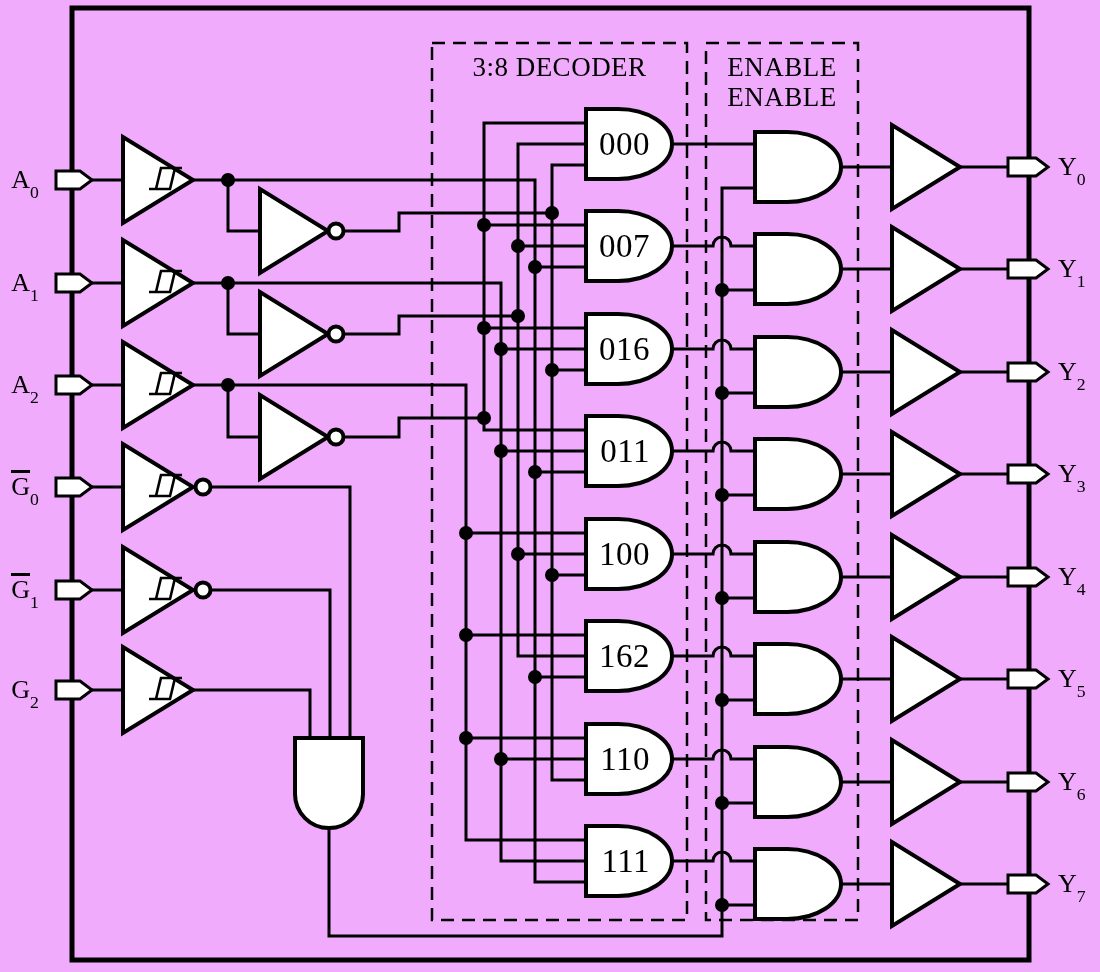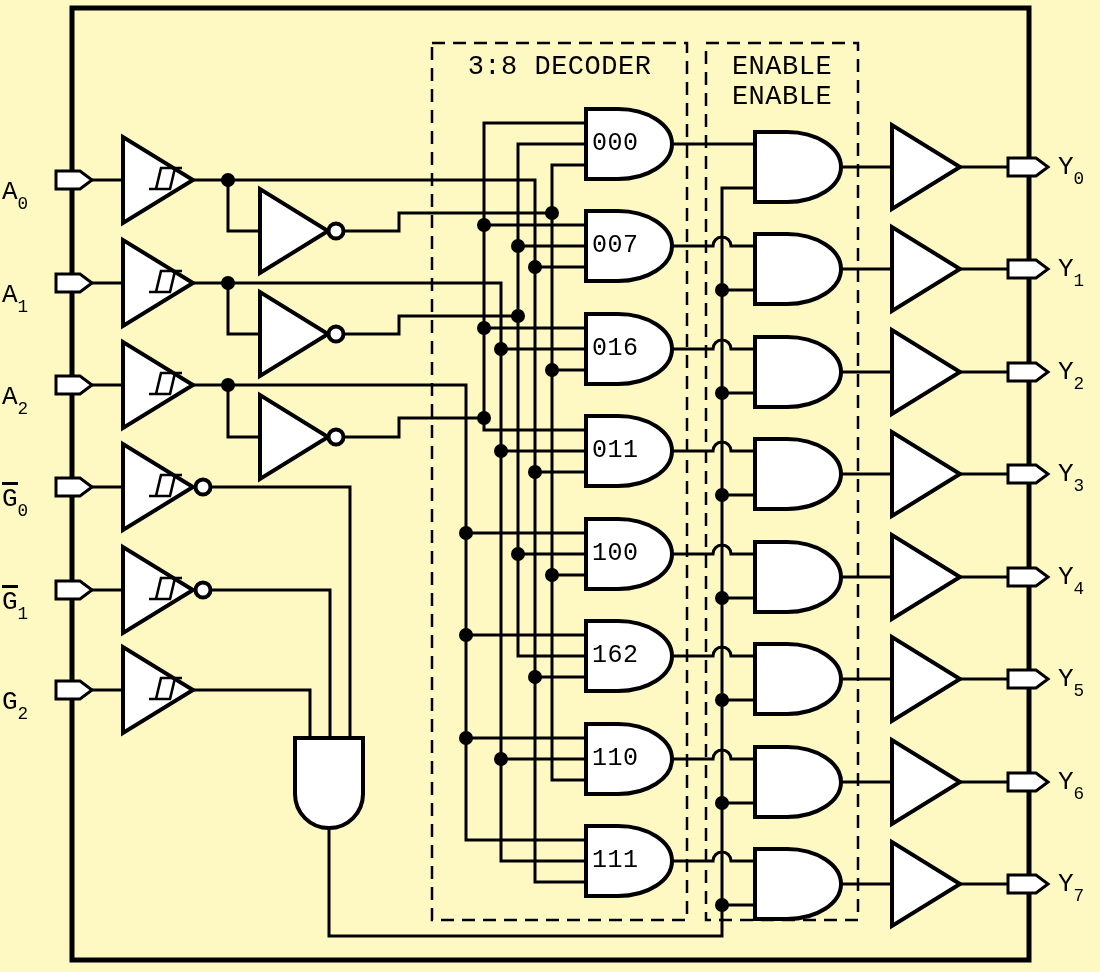--- a/index.html
+++ b/index.html
@@ -1,31 +1,31 @@
 <!DOCTYPE html>
 <html><head>
 <meta charset="utf-8">
 <style>
   html,body{margin:0;padding:0;background:#fff;}
-  .stage{position:relative;width:1100px;height:972px;background:#fef9c3;
-         font-family:Liberation Mono, monospace;color:#000;overflow:hidden;}
+  .stage{position:relative;width:1100px;height:972px;background:#f0abfc;
+         font-family:Liberation Serif, serif;color:#000;overflow:hidden;}
   .stage svg{position:absolute;left:0;top:0;}
   
   .w   {stroke:#000;stroke-width:3;fill:none;}
   .g   {stroke:#000;stroke-width:4;fill:#fff;}
   .gl  {stroke:#000;stroke-width:2.6;fill:none;}
   .dot {fill:#000;stroke:none;}
   .pin {stroke:#000;stroke-width:3;fill:#fff;}
   .dash{stroke:#000;stroke-width:2.5;fill:none;stroke-dasharray:13 8;}
   .chip{stroke:#000;stroke-width:5;fill:none;}
   
   .lbl{position:absolute;color:#000;}
-  .in-lbl{left:2px;width:46px;text-align:left;font-size:26px;line-height:34px;height:34px;margin-top:12px;}
+  .in-lbl{left:2px;width:46px;text-align:center;font-size:26px;line-height:34px;height:34px;}
   .out-lbl{left:1058px;width:60px;text-align:left;font-size:26px;line-height:34px;height:34px;}
-  .gate-lbl{left:592px;width:58px;text-align:left;font-size:25px;line-height:30px;letter-spacing:0.5px;}
+  .gate-lbl{left:592px;width:58px;text-align:right;font-size:33px;line-height:30px;letter-spacing:0.5px;}
   .title{text-align:center;font-size:27px;line-height:30px;letter-spacing:0.5px;white-space:nowrap;}
   sub{font-size:68%;line-height:0;position:relative;top:0.22em;}
   .ov{display:inline-block;border-top:3px solid #000;line-height:1.0;margin-top:-3px;padding-top:1px;}
 </style>
 </head>
 <body>
 
 <div class="stage">
 <svg width="1100" height="972" viewBox="0 0 1100 972">
   <defs>

